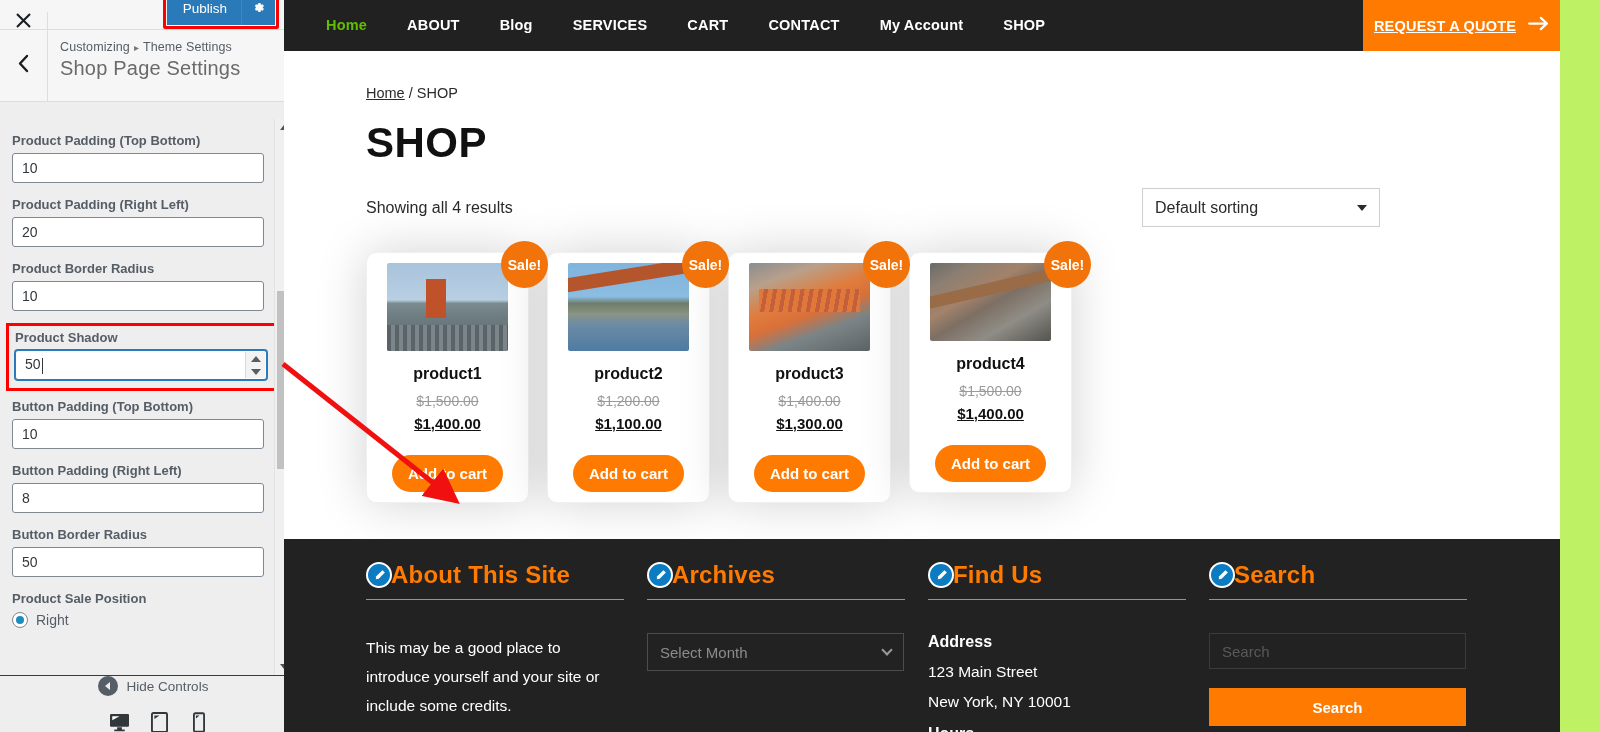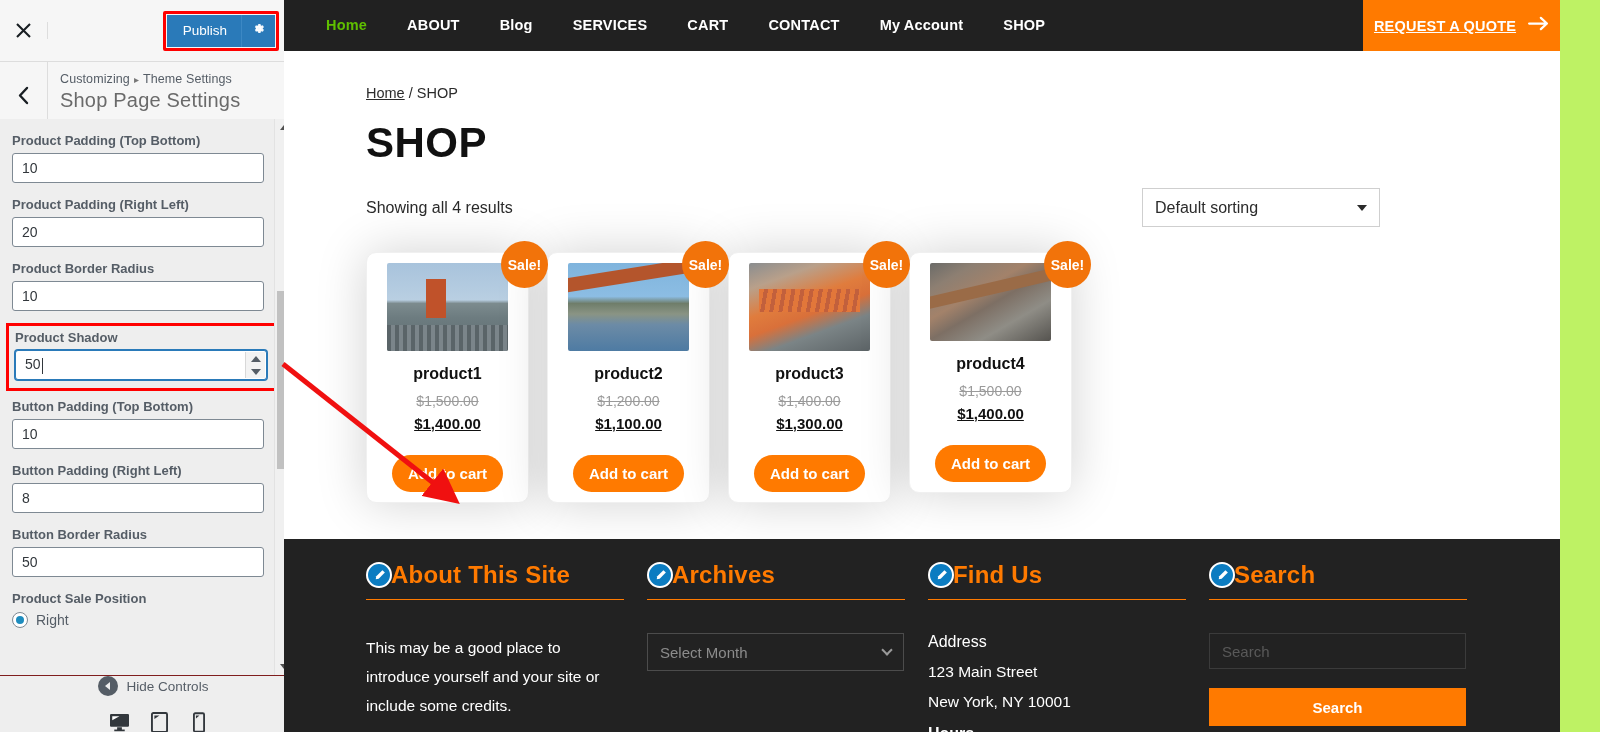--- a/index.html
+++ b/index.html
@@ -13,24 +13,24 @@
 
   
   .customizer {
     position: absolute; left: 0; top: 0;
     width: 292px; height: 732px;
     background: #eeeeee;
     border-right: 1px solid #dddddd;
   }
   .cz-topbar {
     position: relative;
-    height: 62px;
+    height: 30px;
     background: #f6f6f6;
     border-bottom: 1px solid #dddddd;
-    display: flex; align-items: center;
+    display: flex; align-items: flex-end;
   }
   .cz-close {
     width: 48px;
     display: flex; align-items: center; justify-content: center;
     border-right: 1px solid #dddddd;
     background: #f6f6f6;
     cursor: pointer;
   }
   .cz-close svg { display: block; }
   .cz-publish-wrap {
@@ -417,21 +417,21 @@
     color: #8c8c8c; font-size: 15px;
     cursor: pointer;
   }
   .msel-caret {
     width: 8px; height: 8px;
     border-right: 2px solid #9a9a9a;
     border-bottom: 2px solid #9a9a9a;
     transform: rotate(45deg); margin-top: -4px;
   }
   .addr-title {
-    color: #ffffff; font-size: 16px; font-weight: 400;
+    color: #ffffff; font-size: 16px; font-weight: 700;
   }
   .addr-line {
     color: #ffffff; font-size: 15.5px; margin-top: 12px;
   }
   .hours-title {
     color: #ffffff; font-size: 16px; font-weight: 700; margin-top: 14px;
   }
   .search-input {
     width: 257px; height: 36px;
     border: 1px solid #3b3b3b;

